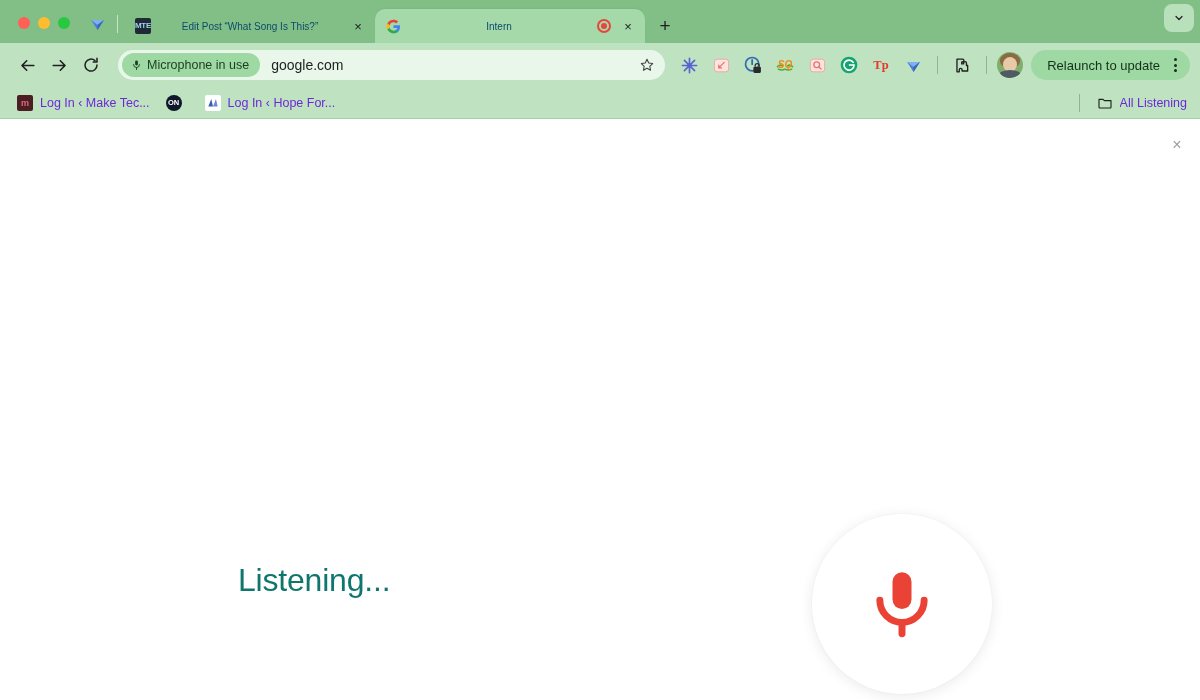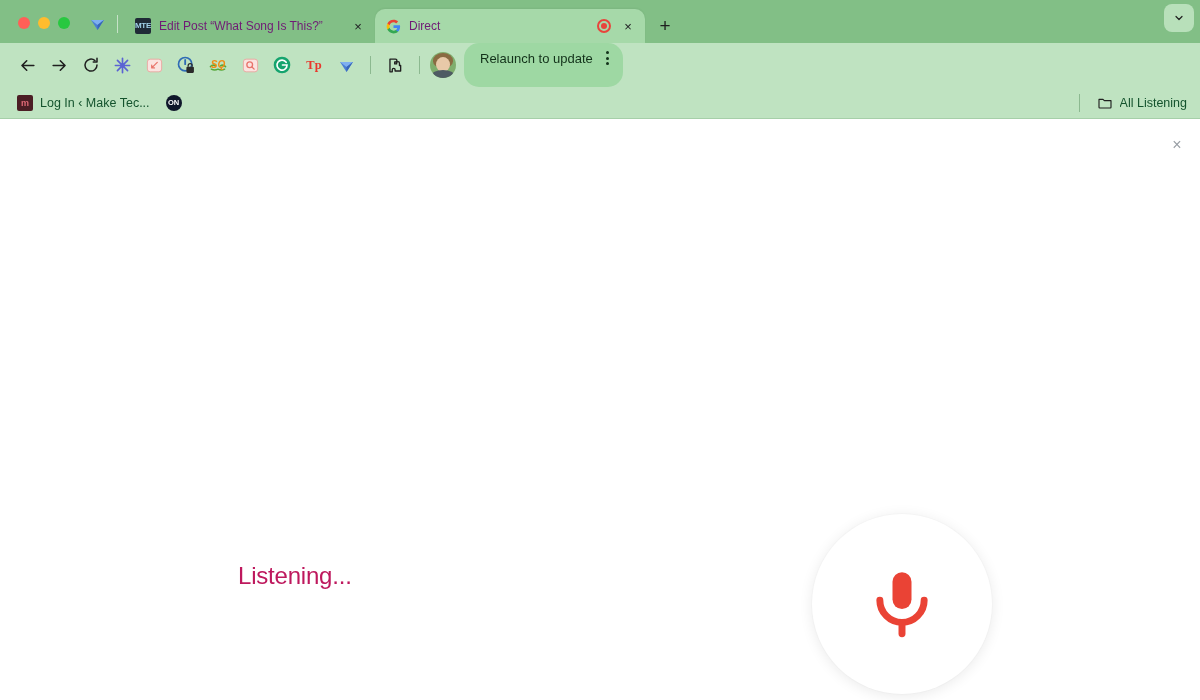--- a/index.html
+++ b/index.html
@@ -102,26 +102,27 @@
     color: #9fd0e8;
     font-size: 8px;
     font-weight: bold;
     line-height: 16px;
     text-align: center;
     width: 16px;
     letter-spacing: -0.3px;
   }
 
   .tab-title {
-    font-size: 12px;
-    color: #701a75;
+    font-size: 10px;
+    color: #0c4a6e;
     white-space: nowrap;
     overflow: hidden;
     flex: 1 1 auto;
     mask-image: linear-gradient(to right, #000 88%, transparent 100%);
+    text-align: center;
     -webkit-mask-image: linear-gradient(to right, #000 88%, transparent 100%);
   }
 
   .rec-dot {
     width: 14px;
     height: 14px;
     flex: 0 0 14px;
     border-radius: 50%;
     border: 2px solid #e8453c;
     box-sizing: border-box;
@@ -303,21 +304,21 @@
     border-radius: 50% 50% 0 0;
     background: #4e5b63;
   }
 
   .relaunch {
     height: 30px;
     background: #9ed8a3;
     border-radius: 15px;
     display: flex;
     align-items: center;
-    padding: 0 6px 14px 16px;
+    padding: 0 6px 0 16px;
     gap: 6px;
     flex: 0 0 auto;
   }
   .relaunch-label {
     font-size: 13px;
     color: #13321a;
     white-space: nowrap;
   }
   .kebab {
     width: 18px;
@@ -361,21 +362,21 @@
     border-radius: 2px;
     display: flex;
     align-items: center;
     justify-content: center;
     font-size: 9px;
     font-weight: bold;
     overflow: hidden;
   }
   .bm-label {
     font-size: 12.5px;
-    color: #14532d;
+    color: #6d28d9;
     white-space: nowrap;
     overflow: hidden;
     text-overflow: ellipsis;
   }
   .bm-spacer { flex: 1 1 auto; }
 
   
   .content {
     flex: 1 1 auto;
     background: #ffffff;
@@ -392,22 +393,22 @@
     align-items: center;
     justify-content: center;
     color: #9aa0a6;
     font-size: 16px;
     line-height: 1;
   }
   .listening-text {
     position: absolute;
     left: 238px;
     top: 443px;
-    font-size: 24px;
-    color: #be185d;
+    font-size: 32px;
+    color: #0f766e;
     font-family: "Liberation Sans", sans-serif;
     letter-spacing: -0.2px;
     white-space: nowrap;
   }
   .mic-circle {
     position: absolute;
     left: 812px;
     top: 395px;
     width: 180px;
     height: 180px;
@@ -459,21 +460,21 @@
 
     <div class="tab active">
       <span class="tab-favicon">
         <svg width="15" height="15" viewBox="0 0 48 48" aria-hidden="true">
           <path fill="#4285F4" d="M45.12 24.5c0-1.56-.14-3.06-.4-4.5H24v8.51h11.84c-.51 2.75-2.06 5.08-4.39 6.64v5.52h7.11c4.16-3.83 6.56-9.47 6.56-16.17z"></path>
           <path fill="#34A853" d="M24 46c5.94 0 10.92-1.97 14.56-5.33l-7.11-5.52c-1.97 1.32-4.49 2.1-7.45 2.1-5.73 0-10.58-3.87-12.31-9.07H4.34v5.7C7.96 41.07 15.4 46 24 46z"></path>
           <path fill="#FBBC05" d="M11.69 28.18C11.25 26.86 11 25.45 11 24s.25-2.86.69-4.18v-5.7H4.34C2.85 17.09 2 20.45 2 24s.85 6.91 2.34 9.88l7.35-5.7z"></path>
           <path fill="#EA4335" d="M24 10.75c3.23 0 6.13 1.11 8.41 3.29l6.31-6.31C34.91 4.18 29.93 2 24 2 15.4 2 7.96 6.93 4.34 14.12l7.35 5.7c1.73-5.2 6.58-9.07 12.31-9.07z"></path>
         </svg>
       </span>
-      <span class="tab-title">Direct</span>
+      <span class="tab-title">Intern</span>
       <span class="rec-dot">
           <i></i>
         </span>
       <span class="tab-close">×</span>
     </div>
 
     <div class="new-tab">+</div>
 
     <div class="tab-search">
       <svg width="12" height="12" viewBox="0 0 24 24" aria-hidden="true">
@@ -494,20 +495,36 @@
         <path d="M4 12 H19 M13 6 L19 12 L13 18" fill="none" stroke="#1f1f1f" stroke-width="2" stroke-linecap="round" stroke-linejoin="round"></path>
       </svg>
     </div>
     <div class="nav-btn">
       <svg width="18" height="18" viewBox="0 0 24 24" aria-hidden="true">
         <path d="M20 12 A8 8 0 1 1 17.3 6.1" fill="none" stroke="#1f1f1f" stroke-width="2" stroke-linecap="round"></path>
         <path d="M20 3 L20 8 L15 8" fill="none" stroke="#1f1f1f" stroke-width="2" stroke-linecap="round" stroke-linejoin="round"></path>
       </svg>
     </div>
 
+    <div class="omnibox">
+      <div class="mic-chip">
+        <svg width="11" height="14" viewBox="0 0 24 24" aria-hidden="true">
+          <rect x="9" y="2" width="6" height="11" rx="3" fill="#1b3d21"></rect>
+          <path d="M5.5 11 A6.5 6.5 0 0 0 18.5 11" fill="none" stroke="#1b3d21" stroke-width="2" stroke-linecap="round"></path>
+          <path d="M12 17.5 L12 22" fill="none" stroke="#1b3d21" stroke-width="2" stroke-linecap="round"></path>
+        </svg>
+        <span class="mic-chip-label">Microphone in use</span>
+      </div>
+      <span class="omni-url" title="Search Google or type a URL">google.com</span>
+      <span class="star-btn">
+        <svg width="16" height="16" viewBox="0 0 24 24" aria-hidden="true">
+          <path d="M12 3.5 L14.6 9 L20.5 9.8 L16.2 13.9 L17.3 19.8 L12 17 L6.7 19.8 L7.8 13.9 L3.5 9.8 L9.4 9 Z" fill="none" stroke="#3c4043" stroke-width="1.6" stroke-linejoin="round"></path>
+        </svg>
+      </span>
+    </div>
 
     <div class="ext-row">
       <span class="ext">
         <svg width="19" height="19" viewBox="0 0 24 24" aria-hidden="true">
           <g stroke="#5b63d3" stroke-width="2.1" stroke-linecap="round">
             <path d="M12 3 V21"></path>
               <path d="M3 12 H21"></path>
             <path d="M5.6 5.6 L18.4 18.4"></path>
               <path d="M18.4 5.6 L5.6 18.4"></path>
           </g>
@@ -593,20 +610,30 @@
     <div class="bm">
       <span class="bm-ico" style="background:#4b1e24;color:#e06a76">m</span>
       <span class="bm-label">Log In ‹ Make Tec...</span>
     </div>
 
     <div class="bm">
       <span class="bm-ico" style="background:#0f172a;color:#fff;border-radius:50%;font-size:7.5px">ON</span>
       <span class="bm-label"></span>
     </div>
 
+    <div class="bm">
+      <span class="bm-ico" style="background:#ffffff;color:#3b5bb5">
+        <svg width="14" height="14" viewBox="0 0 24 24" aria-hidden="true">
+          <rect x="1" y="1" width="22" height="22" fill="#ffffff"></rect>
+          <path d="M4 18 L9 5 L12 18 Z" fill="#3b5bb5"></path>
+          <path d="M12 18 L17 5 L20 18 Z" fill="#6b8ad0"></path>
+        </svg>
+      </span>
+      <span class="bm-label">Log In ‹ Hope For...</span>
+    </div>
 
 
     <div class="bm-spacer"></div>
 
     <div class="tb-sep"></div>
 
     <div class="bm">
       <span class="bm-ico">
         <svg width="16" height="16" viewBox="0 0 24 24" aria-hidden="true">
           <path d="M3 6.5 h6 l2 2 h10 v10 a1 1 0 0 1 -1 1 H4 a1 1 0 0 1 -1 -1 Z" fill="none" stroke="#1f1f1f" stroke-width="1.7" stroke-linejoin="round"></path>

